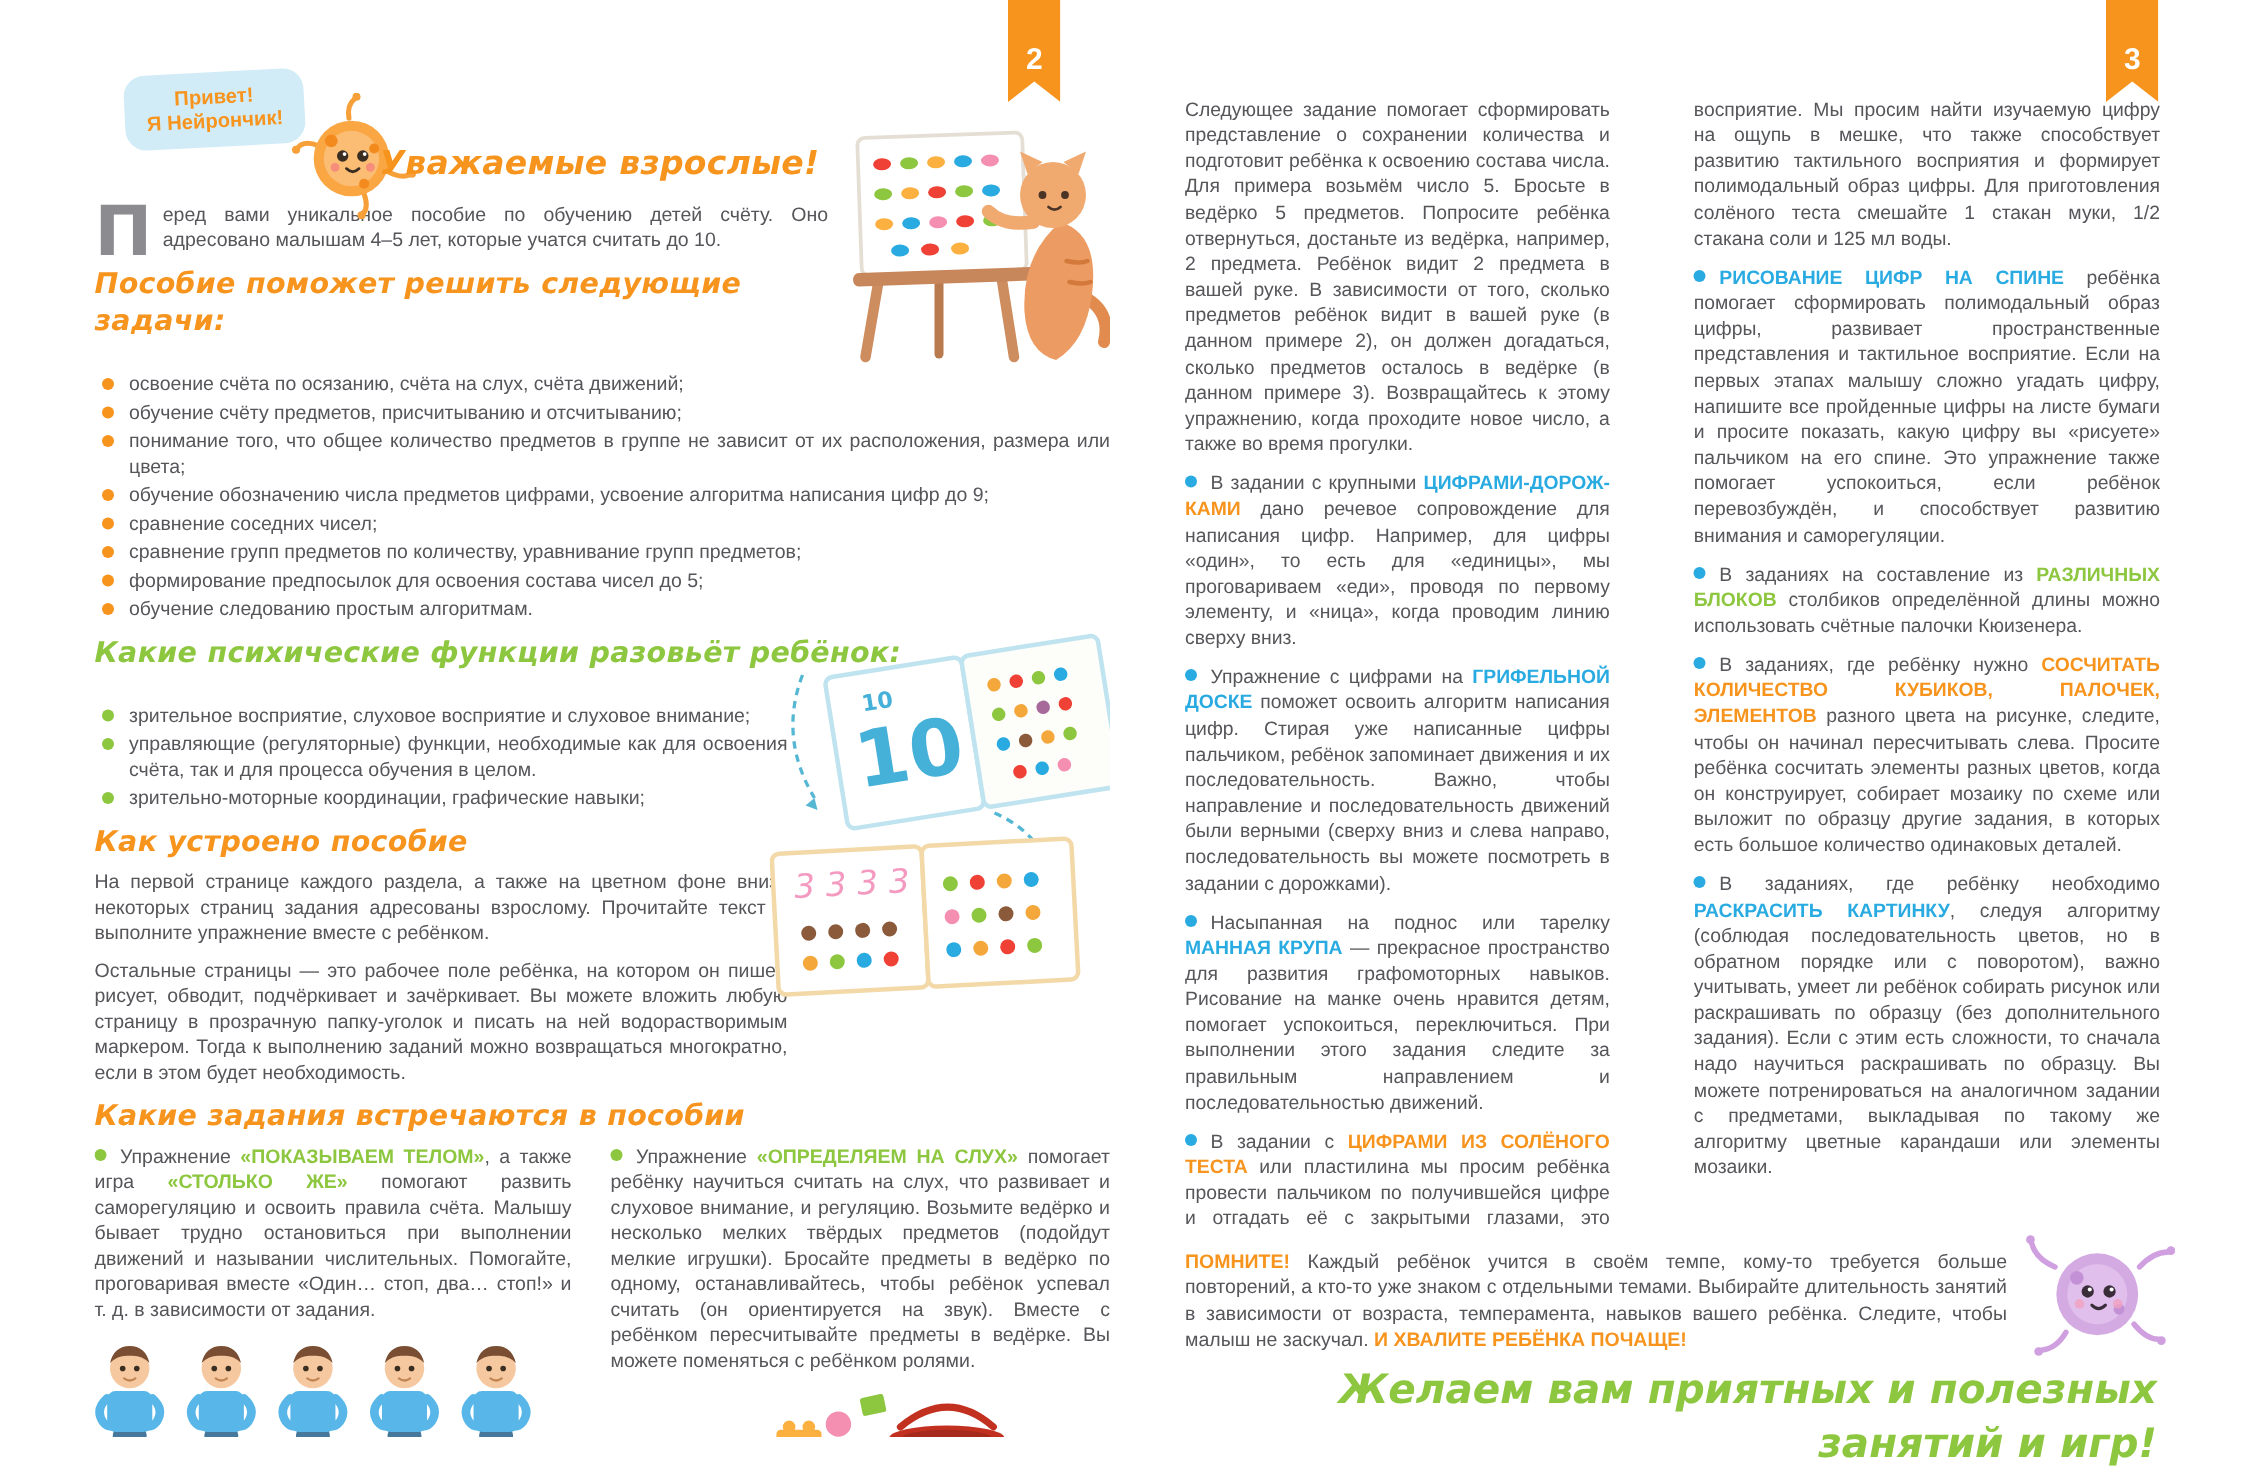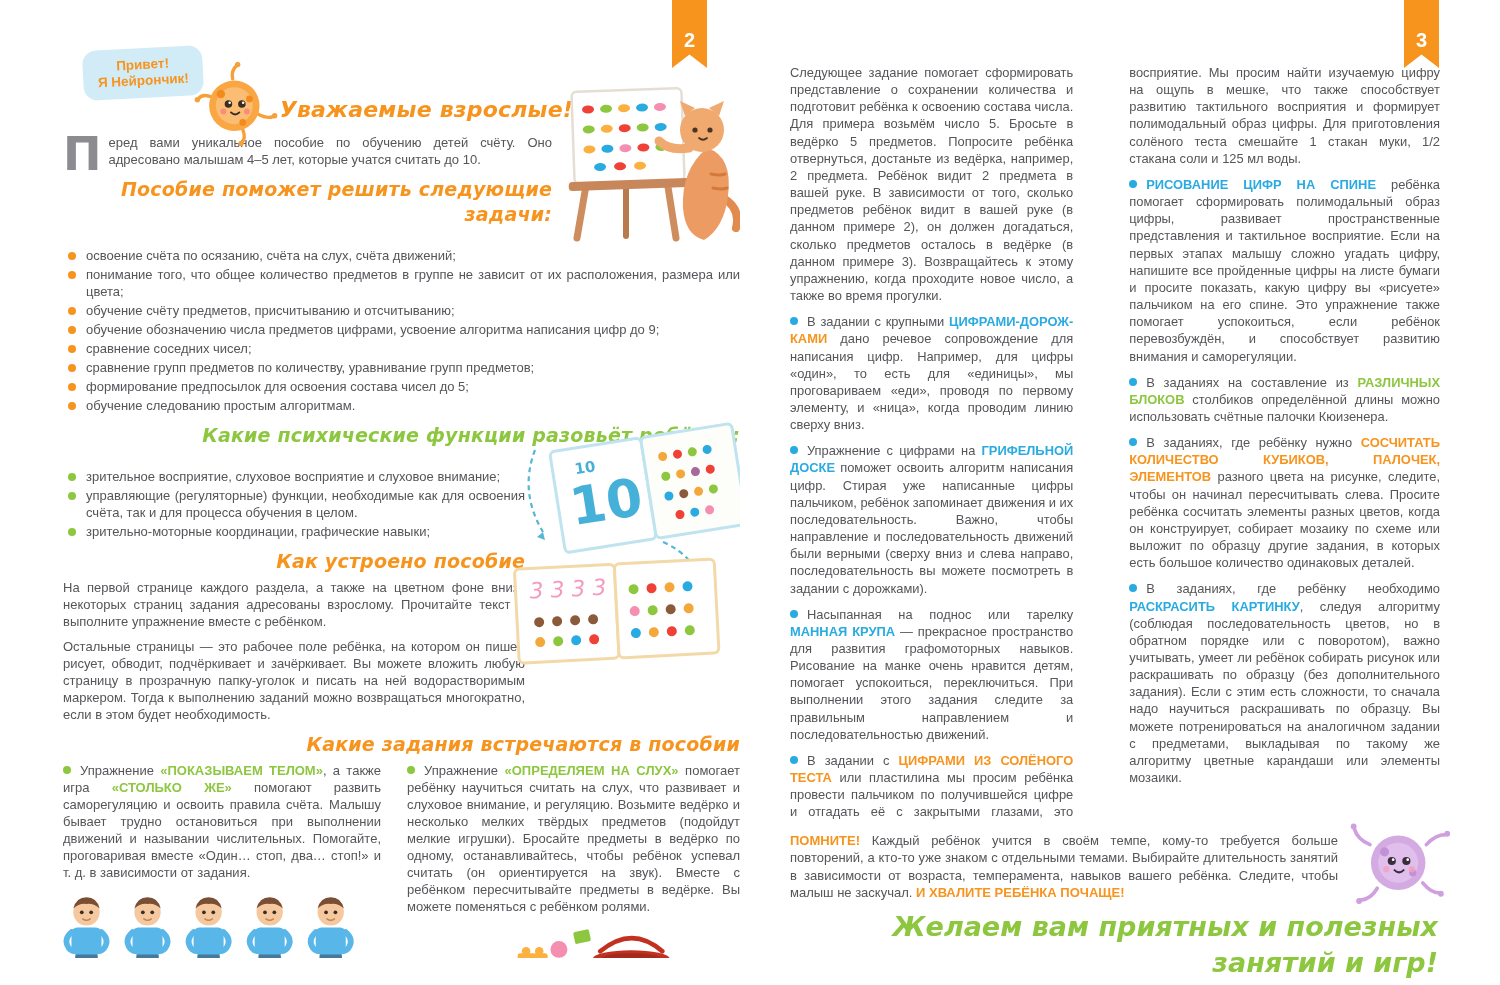--- a/index.html
+++ b/index.html
@@ -17,21 +17,21 @@
     position:absolute;top:0;width:35px;height:68px;background:#f7941e;color:#fff;
     display:flex;align-items:flex-end;justify-content:center;padding-bottom:16px;box-sizing:border-box;
     font-weight:bold;font-size:20px;
     clip-path:polygon(0 0,100% 0,100% 100%,50% 80%,0 100%);
   }
   .r2{left:672px;} .r3{left:1404px;}
 
   
   .h-script{
     font-family:"DejaVu Sans","Liberation Sans",sans-serif;font-style:italic;font-weight:700;
-    text-align:right;margin:9px 0 5px;font-size:19px;letter-spacing:.2px;
+    text-align:left;margin:9px 0 5px;font-size:19px;letter-spacing:.2px;
   }
   .orange{color:#f7941e;}
   .green-h{color:#8dc63f;}
   .title-main{position:absolute;left:190px;top:56px;width:320px;font-size:22px;margin:0;}
 
   
   .top{position:relative;height:94px;}
   .bubble{
     position:absolute;left:20px;top:8px;width:112px;padding:9px 4px;background:#d2ecf7;border-radius:14px;
     color:#f7941e;font-weight:700;font-size:13.5px;text-align:center;line-height:1.2;transform:rotate(-3deg);
@@ -172,22 +172,22 @@
     <path d="M134 72 q-20 3 -30 -7" stroke="#f0a96f" stroke-width="9" fill="none" stroke-linecap="round"></path>
   </svg>
 
   <div class="sp sp-cat"></div>
 
   <p class="intro"><span class="dropcap">П</span><span>еред вами уникальное пособие по обучению детей счёту. Оно адресовано малышам 4–5 лет, которые учатся считать до 10.</span></p>
 
   <h2 class="h-script orange">Пособие поможет решить следующие задачи:</h2>
   <ul class="bullets ob">
       <li>освоение счёта по осязанию, счёта на слух, счёта движений;</li>
+      <li>обучение счёту предметов, присчитыванию и отсчитыванию;</li>
       <li>понимание того, что общее количество предметов в группе не зависит от их расположения, размера или цвета;</li>
-      <li>обучение счёту предметов, присчитыванию и отсчитыванию;</li>
       <li>обучение обозначению числа предметов цифрами, усвоение алгоритма написания цифр до 9;</li>
       <li>сравнение соседних чисел;</li>
       <li>сравнение групп предметов по количеству, уравнивание групп предметов;</li>
       <li>формирование предпосылок для освоения состава чисел до 5;</li>
       <li>обучение следованию простым алгоритмам.</li>
     </ul>
 
   <h2 class="h-script green-h">Какие психические функции разовьёт ребёнок:</h2>
 
   <svg class="book-ill" width="232" height="248" viewBox="0 0 232 248">

